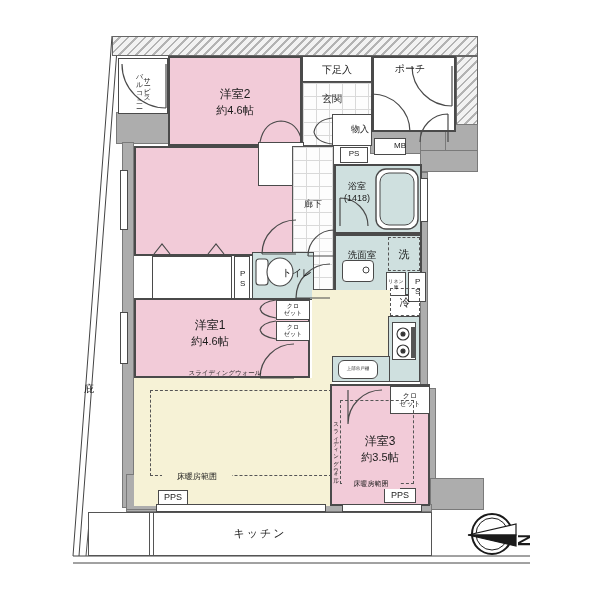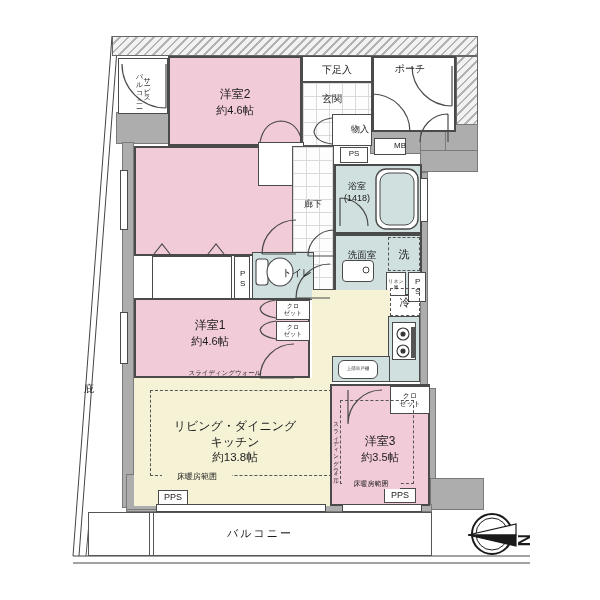--- a/index.html
+++ b/index.html
@@ -170,33 +170,28 @@
   <div class="abs lbl" style="left:134px;top:312px;width:152px;height:42px;">
     <span style="font-size:12px;">洋室1</span>
     <span style="font-size:11px;">約4.6帖</span>
   </div>
   <div class="abs lbl pre" style="left:276px;top:300px;width:34px;height:20px;font-size:6px;line-height:1.1;">クロ
 ゼット</div>
   <div class="abs lbl pre" style="left:276px;top:321px;width:34px;height:20px;font-size:6px;line-height:1.1;">クロ
 ゼット</div>
   <div class="abs lbl" style="left:160px;top:368px;width:130px;height:10px;font-size:6.5px;">スライディングウォール</div>
   <div class="abs lbl" style="left:80px;top:380px;width:18px;height:16px;font-size:10px;">庇</div>
-  <div class="abs lbl" style="left:140px;top:412px;width:190px;height:60px;">
-    <span style="font-size:12px;">リビング・ダイニング</span>
-    <span style="font-size:12px;">キッチン</span>
-    <span style="font-size:11.5px;">約13.8帖</span>
-  </div>
   <div class="abs lbl" style="left:162px;top:471px;width:70px;height:12px;font-size:8px;background:#f6f2d6;">床暖房範囲</div>
   <div class="abs lbl" style="left:158px;top:490px;width:30px;height:16px;font-size:9px;">PPS</div>
   <div class="abs lbl" style="left:390px;top:290px;width:30px;height:24px;font-size:11px;">冷</div>
   <div class="abs lbl" style="left:340px;top:364px;width:36px;height:10px;font-size:4.5px;">上部吊戸棚</div>
   <div class="abs lbl" style="left:332px;top:428px;width:96px;height:42px;">
     <span style="font-size:12px;">洋室3</span>
     <span style="font-size:11px;">約3.5帖</span>
   </div>
   <div class="abs lbl pre" style="left:390px;top:387px;width:40px;height:26px;font-size:7px;line-height:1.15;">クロ
 ゼット</div>
   <div class="abs lbl vtx" style="left:331px;top:404px;width:10px;height:92px;font-size:5.5px;letter-spacing:0;">スライディングウォール</div>
   <div class="abs lbl" style="left:342px;top:478px;width:58px;height:11px;font-size:7px;background:#f2cbd8;">床暖房範囲</div>
   <div class="abs lbl" style="left:384px;top:488px;width:32px;height:15px;font-size:9px;">PPS</div>
-  <div class="abs lbl" style="left:88px;top:524px;width:344px;height:18px;font-size:11px;letter-spacing:2px;">バルコニー</div>
+  <div class="abs lbl" style="left:88px;top:524px;width:344px;height:18px;font-size:11px;letter-spacing:2px;">キッチン</div>
 
 </div>
 
 </body></html>

